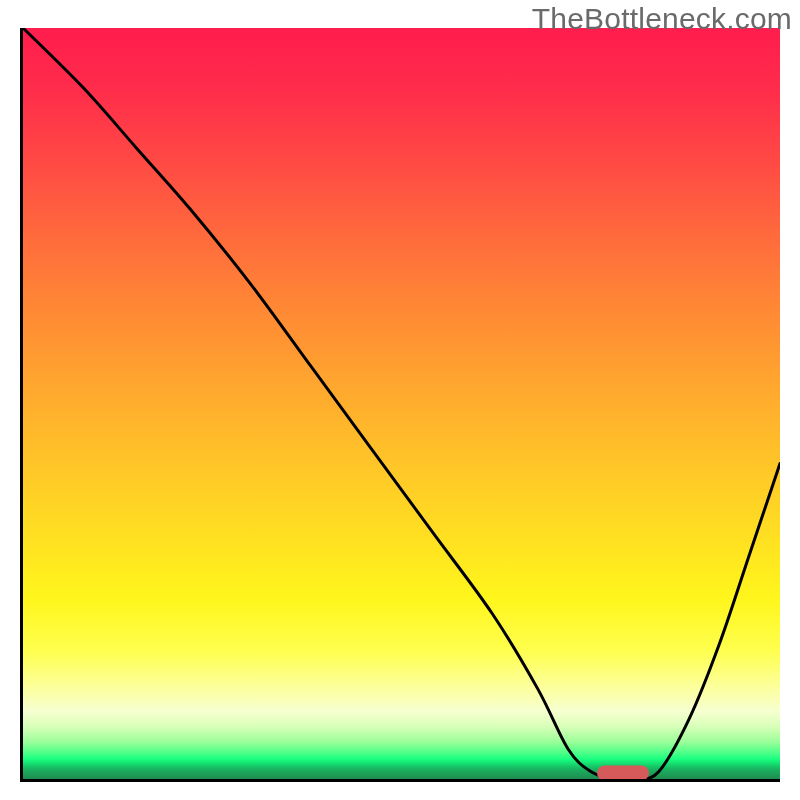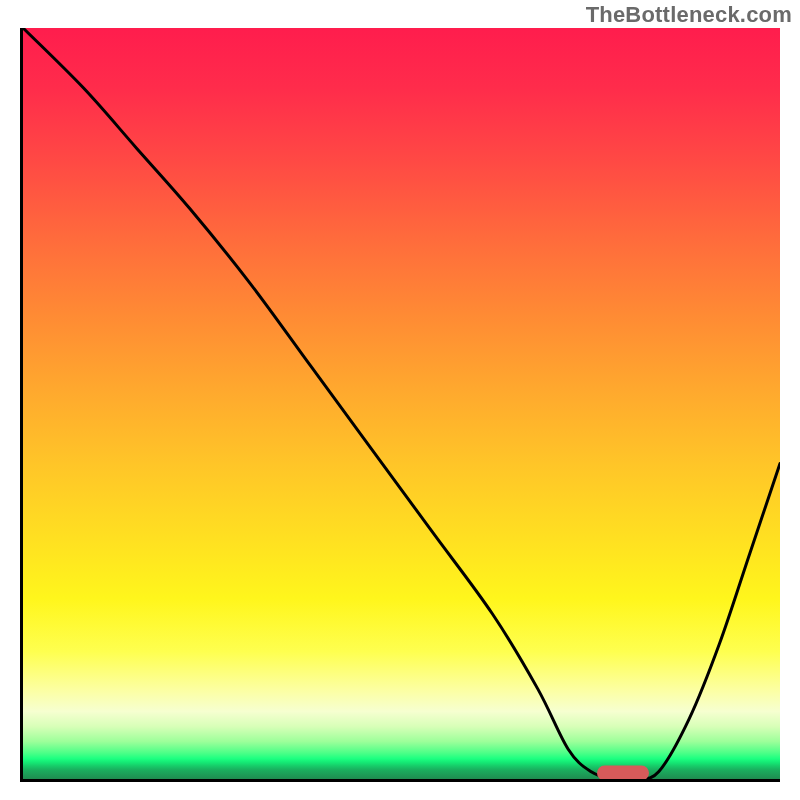--- a/index.html
+++ b/index.html
@@ -8,22 +8,22 @@
     width: 800px;
     height: 800px;
     position: relative;
     font-family: Arial, Helvetica, sans-serif;
     background: #fff;
   }
   .watermark {
     position: absolute;
     top: 2px;
     right: 8px;
-    font-size: 22px;
-    font-weight: 700;
+    font-size: 30px;
+    font-weight: 400;
     color: #6a6a6a;
     letter-spacing: 0.2px;
     z-index: 10;
   }
   .plot-area {
     position: absolute;
     left: 20px;
     top: 28px;
     width: 760px;
     height: 754px;

